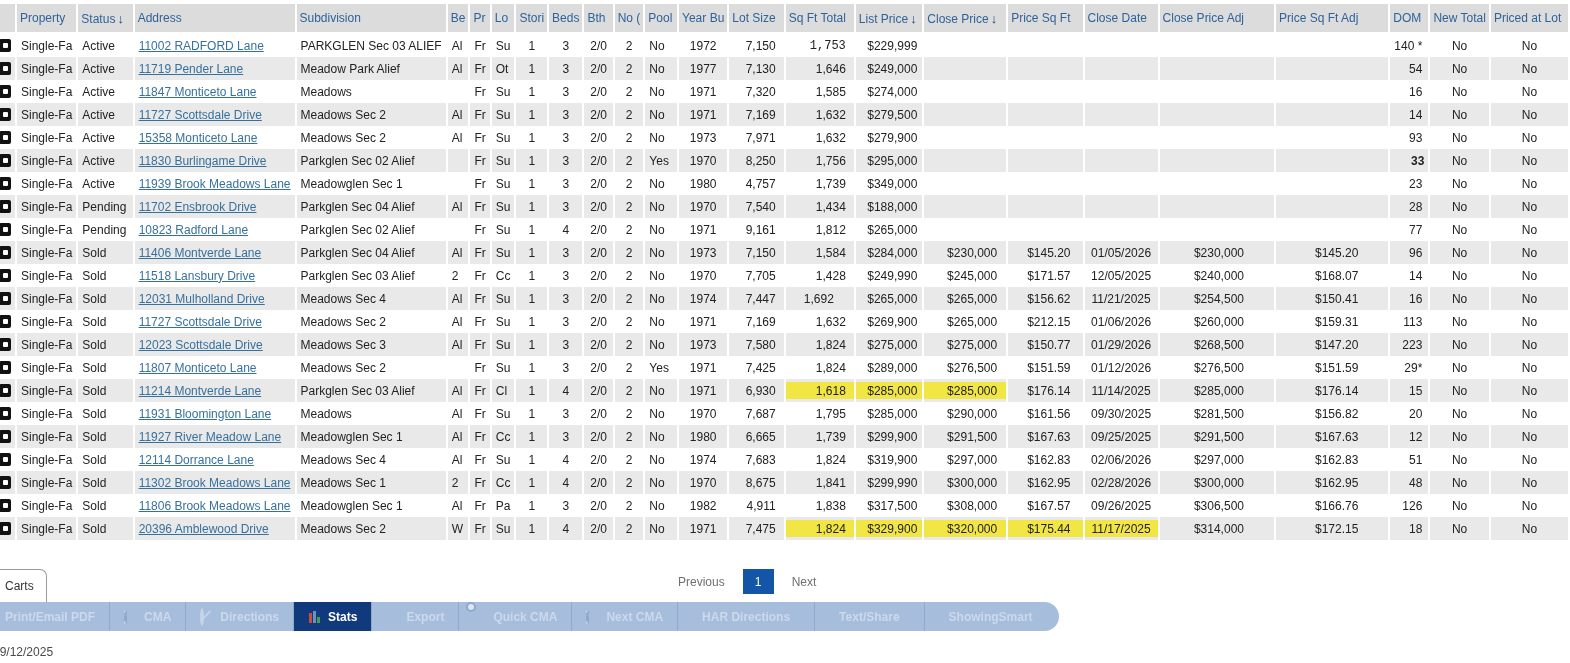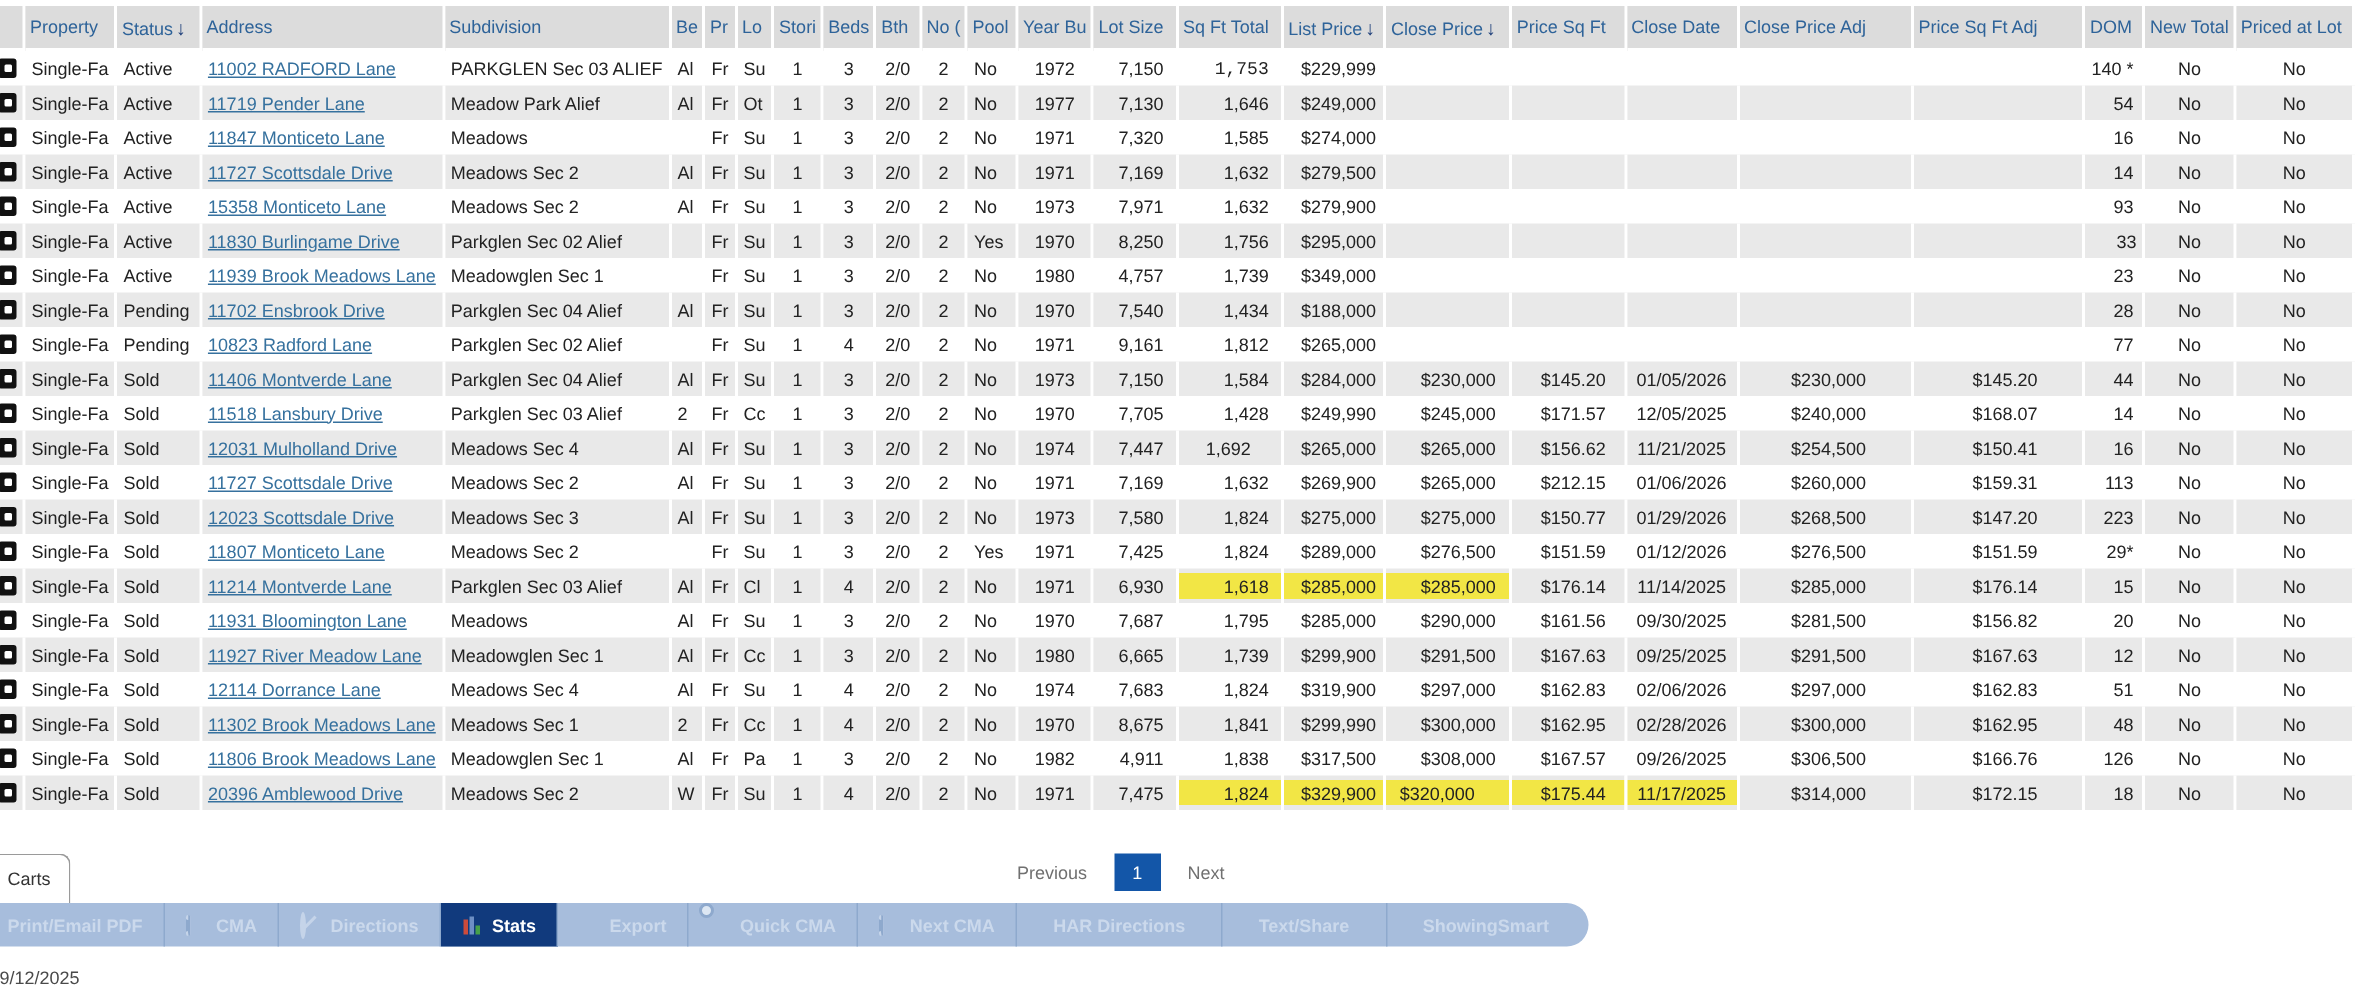--- a/index.html
+++ b/index.html
@@ -295,21 +295,21 @@
           <td class="cell-pool">Yes</td>
           <td class="cell-year_built al-c">1970</td>
           <td class="cell-lot_size al-r" style="padding-right: 8px;">8,250</td>
           <td class="cell-sqft_total al-r" style="padding-right: 8px;">1,756</td>
           <td class="cell-list_price al-r" style="padding-right: 5px;">$295,000</td>
           <td class="cell-close_price al-r" style="padding-right: 9px;"></td>
           <td class="cell-price_sqft al-r" style="padding-right: 12px;"></td>
           <td class="cell-close_date al-c"></td>
           <td class="cell-close_price_adj al-r" style="padding-right: 30px;"></td>
           <td class="cell-price_sqft_adj al-r" style="padding-right: 30px;"></td>
-          <td class="cell-dom al-r" style="padding-right: 4px;">33</td>
+          <td class="cell-dom al-r" style="padding-right: 4px; font-weight: bold;">33</td>
           <td class="cell-new_cons al-c">No</td>
           <td class="cell-priced_at_lot al-c">No</td>
         </tr>
         <tr class="odd">
           <td class="cell-photo">
             <span class="cam"></span>
           </td>
           <td class="cell-property">Single-Fa</td>
           <td class="cell-status">Active</td>
           <td class="cell-address"><a href="#">11939 Brook Meadows Lane</a></td>
@@ -411,21 +411,21 @@
           <td class="cell-pool">No</td>
           <td class="cell-year_built al-c">1973</td>
           <td class="cell-lot_size al-r" style="padding-right: 8px;">7,150</td>
           <td class="cell-sqft_total al-r" style="padding-right: 8px;">1,584</td>
           <td class="cell-list_price al-r" style="padding-right: 5px;">$284,000</td>
           <td class="cell-close_price al-r" style="padding-right: 9px;">$230,000</td>
           <td class="cell-price_sqft al-r" style="padding-right: 12px;">$145.20</td>
           <td class="cell-close_date al-c">01/05/2026</td>
           <td class="cell-close_price_adj al-r" style="padding-right: 30px;">$230,000</td>
           <td class="cell-price_sqft_adj al-r" style="padding-right: 30px;">$145.20</td>
-          <td class="cell-dom al-r" style="padding-right: 6px;">44</td>
+          <td class="cell-dom al-r" style="padding-right: 6px;">96</td>
           <td class="cell-new_cons al-c">No</td>
           <td class="cell-priced_at_lot al-c">No</td>
         </tr>
         <tr class="odd">
           <td class="cell-photo">
             <span class="cam"></span>
           </td>
           <td class="cell-property">Single-Fa</td>
           <td class="cell-status">Sold</td>
           <td class="cell-address"><a href="#">11518 Lansbury Drive</a></td>
@@ -754,21 +754,21 @@
           <td class="cell-lo">Su</td>
           <td class="cell-stori al-c">1</td>
           <td class="cell-beds al-c">4</td>
           <td class="cell-bth al-c">2/0</td>
           <td class="cell-no_g al-c">2</td>
           <td class="cell-pool">No</td>
           <td class="cell-year_built al-c">1971</td>
           <td class="cell-lot_size al-r" style="padding-right: 8px;">7,475</td>
           <td class="cell-sqft_total al-r hl hl-join" style="padding-right: 8px;">1,824</td>
           <td class="cell-list_price al-r hl hl-join" style="padding-right: 5px;">$329,900</td>
-          <td class="cell-close_price al-r hl hl-join" style="padding-right: 23px;">$320,000</td>
+          <td class="cell-close_price al-r hl hl-join" style="padding-right: 9px;">$320,000</td>
           <td class="cell-price_sqft al-r hl hl-join" style="padding-right: 12px;">$175.44</td>
           <td class="cell-close_date al-c hl">11/17/2025</td>
           <td class="cell-close_price_adj al-r" style="padding-right: 30px;">$314,000</td>
           <td class="cell-price_sqft_adj al-r" style="padding-right: 30px;">$172.15</td>
           <td class="cell-dom al-r" style="padding-right: 6px;">18</td>
           <td class="cell-new_cons al-c">No</td>
           <td class="cell-priced_at_lot al-c">No</td>
         </tr>
       </tbody>
   </table>

